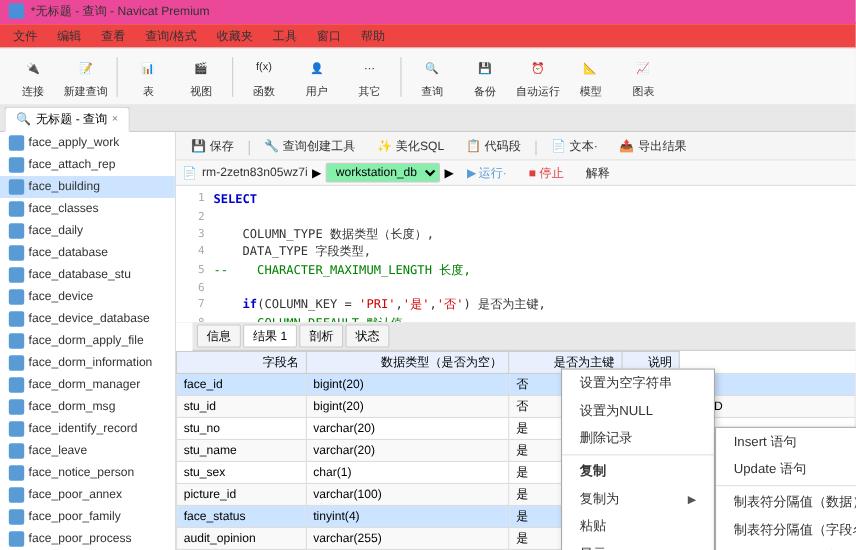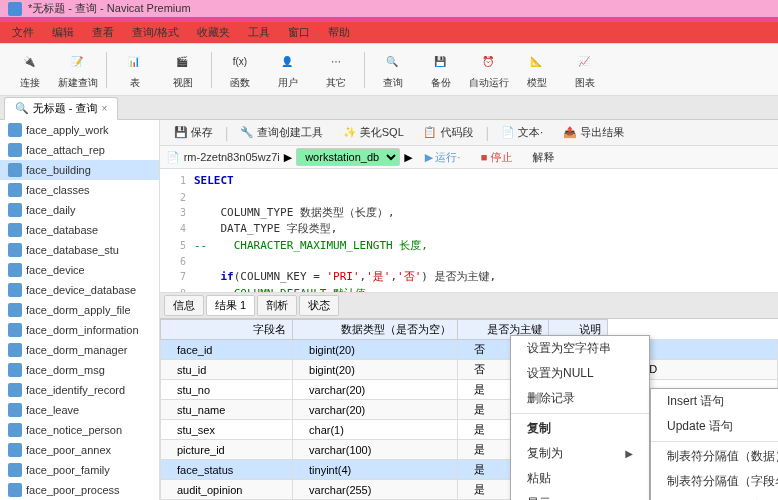--- a/index.html
+++ b/index.html
@@ -1,19 +1,19 @@
 <!DOCTYPE html>
 <html><head>
   <meta charset="utf-8">
   <style>
     * { margin: 0; padding: 0; box-sizing: border-box; }
     body { font-family: 'Microsoft YaHei', Arial, sans-serif; font-size: 12px; background: #f0f0f0; width: 778px; height: 500px; overflow: hidden; }
 
     
-    .title-bar { background: #f9a8d4; height: 22px; display: flex; align-items: center; padding: 0 8px; border-bottom: 5px solid #ec4899; font-size: 11px; }
+    .title-bar { background: #ec4899; height: 22px; display: flex; align-items: center; padding: 0 8px; border-bottom: 2px solid #ec4899; font-size: 11px; }
     .title-bar-icon { width: 14px; height: 14px; background: #4a90d9; border-radius: 2px; margin-right: 6px; }
     .title-text { font-size: 11px; color: #333; }
 
     
     .menu-bar { background: #ef4444; height: 22px; display: flex; align-items: center; padding: 0 4px; border-bottom: 1px solid #ddd; gap: 2px; }
     .menu-item { padding: 2px 8px; font-size: 11px; color: #333; cursor: pointer; border-radius: 2px; }
 
     
     .toolbar { background: #f8f8f8; height: 52px; display: flex; align-items: center; padding: 4px 8px; border-bottom: 1px solid #ddd; gap: 4px; }
     .toolbar-btn { display: flex; flex-direction: column; align-items: center; justify-content: center; width: 44px; height: 44px; cursor: pointer; border-radius: 3px; border: none; background: transparent; font-size: 10px; color: #333; gap: 2px; }
@@ -52,29 +52,29 @@
     .code-editor { flex: 1; overflow: auto; background: #fff; padding: 4px; font-family: Consolas, monospace; font-size: 11px; line-height: 1.5; }
     .code-line { display: flex; }
     .line-num { color: #aaa; width: 22px; text-align: right; margin-right: 8px; font-size: 10px; user-select: none; }
     .code-content { color: #333; white-space: pre; }
     .kw { color: #0000cc; font-weight: bold; }
     .comment { color: #008000; }
     .str { color: #cc0000; }
 
     
     .results-area { border-top: 1px solid #ddd; }
-    .results-tabs { background: #e8e8e8; display: flex; align-items: center; gap: 2px; padding: 2px 4px; border-bottom: 1px solid #ccc; }
+    .results-tabs { background: #e8e8e8; display: flex; align-items: center; gap: 2px; padding: 2px 4px; border-bottom: 1px solid #ccc; margin-left: 15px; }
     .results-tab { padding: 2px 8px; font-size: 11px; cursor: pointer; background: #f5f5f5; border: 1px solid #ccc; border-radius: 2px; }
     .results-tab.active { background: #fff; }
 
     
     .results-table-wrap { overflow: auto; max-height: 200px; }
     .results-table { width: 100%; border-collapse: collapse; font-size: 11px; }
     .results-table th { background: #e8f0fe; border: 1px solid #ccc; padding: 2px 6px; text-align: right; font-weight: normal; white-space: nowrap; }
-    .results-table td { border: 1px solid #ddd; padding: 2px 16px; white-space: nowrap; }
+    .results-table td { border: 1px solid #ddd; padding: 2px 6px; white-space: nowrap; }
     .results-table tr:nth-child(even) td { background: #f9f9f9; }
     .results-table tr.selected td { background: #cce4ff; }
 
     
     .context-menu { position: absolute; background: #fff; border: 1px solid #aaa; box-shadow: 2px 2px 6px rgba(0,0,0,0.2); z-index: 1000; min-width: 140px; font-size: 12px; }
     .ctx-item { padding: 4px 16px; cursor: pointer; color: #333; display: flex; align-items: center; justify-content: space-between; }
     .ctx-sep { height: 1px; background: #e0e0e0; margin: 2px 0; }
     .ctx-arrow { font-size: 10px; color: #555; }
 
     

